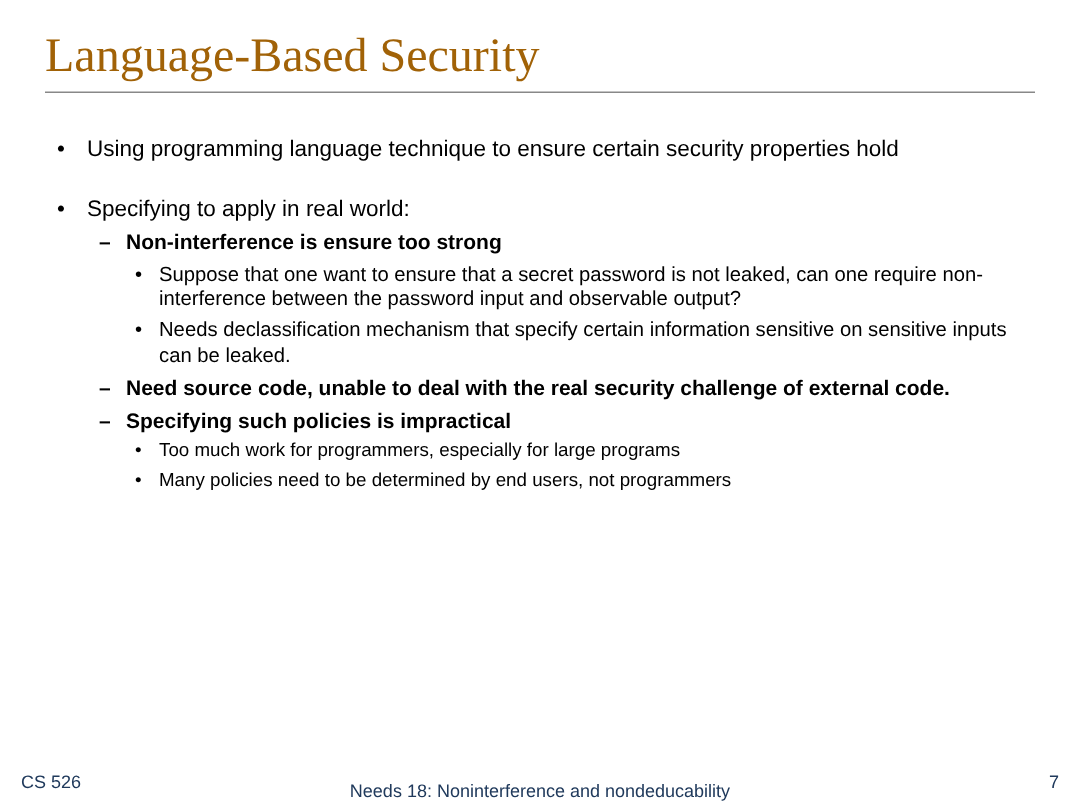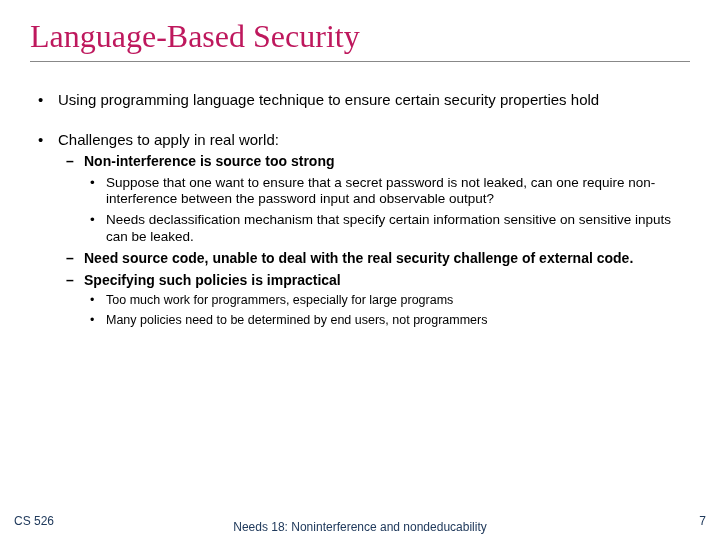--- a/index.html
+++ b/index.html
@@ -11,21 +11,21 @@
     position:relative;
     box-sizing:border-box;
   }
   .slide{
     box-sizing:border-box;
     padding:18px 30px 0 30px;
   }
   .title{
     font-family:"Times New Roman",Times,serif;
     font-size:32px;
-    color:#be185d;
+    color:#a16207;
     margin:0 0 6px 0;
     font-weight:400;
   }
   .rule{
     border:none;
     border-top:1px solid #888;
     margin:0 0 28px 0;
   }
   ul{margin:0;padding:0;list-style:none}
 
@@ -106,24 +106,24 @@
 <div class="slide">
   <h1 class="title">Language-Based Security</h1>
   <hr class="rule">
 
   <ul class="l1">
     <li>
       <span>Using programming language technique to ensure certain security properties hold</span>
     </li>
 
     <li>
-      <span>Challenges to apply in real world:</span>
+      <span>Specifying to apply in real world:</span>
       <ul class="l2">
         <li>
-          <span>Non-interference is source too strong</span>
+          <span>Non-interference is ensure too strong</span>
           <ul class="l3 bold">
             <li>
               <span>Suppose that one want to ensure that a secret password is not leaked, can one require non-interference between the password input and observable output?</span>
             </li>
             <li>
               <span>Needs declassification mechanism that specify certain information sensitive on sensitive inputs can be leaked.</span>
             </li>
           </ul>
         </li>
         <li>

